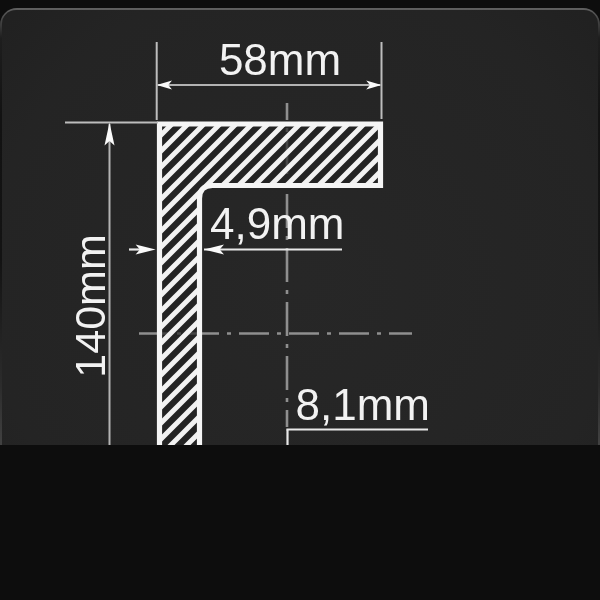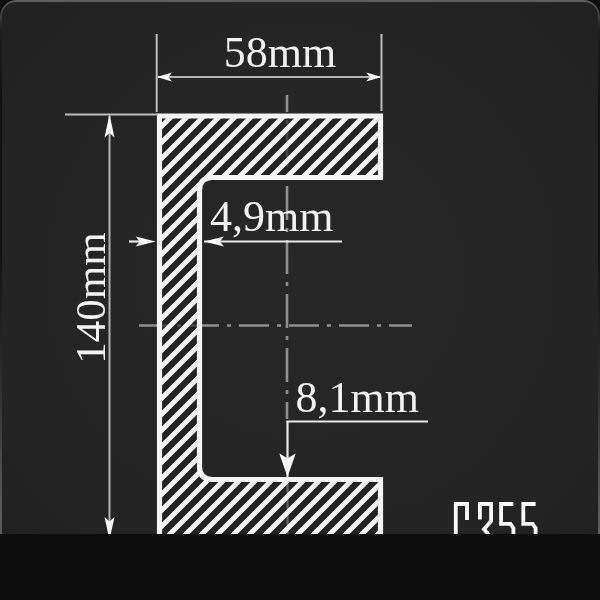--- a/index.html
+++ b/index.html
@@ -1,17 +1,17 @@
 <!DOCTYPE html>
 <html><head>
 <meta charset="utf-8">
 <style>
   html,body{margin:0;padding:0;background:#0d0d0d;}
-  .stage{position:relative;width:600px;height:534px;overflow:hidden;
-         font-family:Liberation Serif, serif;}
+  .stage{position:relative;width:600px;height:437px;overflow:hidden;
+         font-family:Liberation Sans, sans-serif;margin-top:8px;}
 </style>
 </head>
 <body>
 <div class="stage">
 <svg style="filter:blur(0px)" width="600" height="600" viewBox="0 0 600 600">
   <defs>
 
     <pattern id="hatch" patternUnits="userSpaceOnUse" width="16" height="16">
       <path d="M-4,4 L4,-4 M0,16 L16,0 M12,20 L20,12" stroke="#f2f2f2" stroke-width="5" fill="none"></path>
     </pattern>

